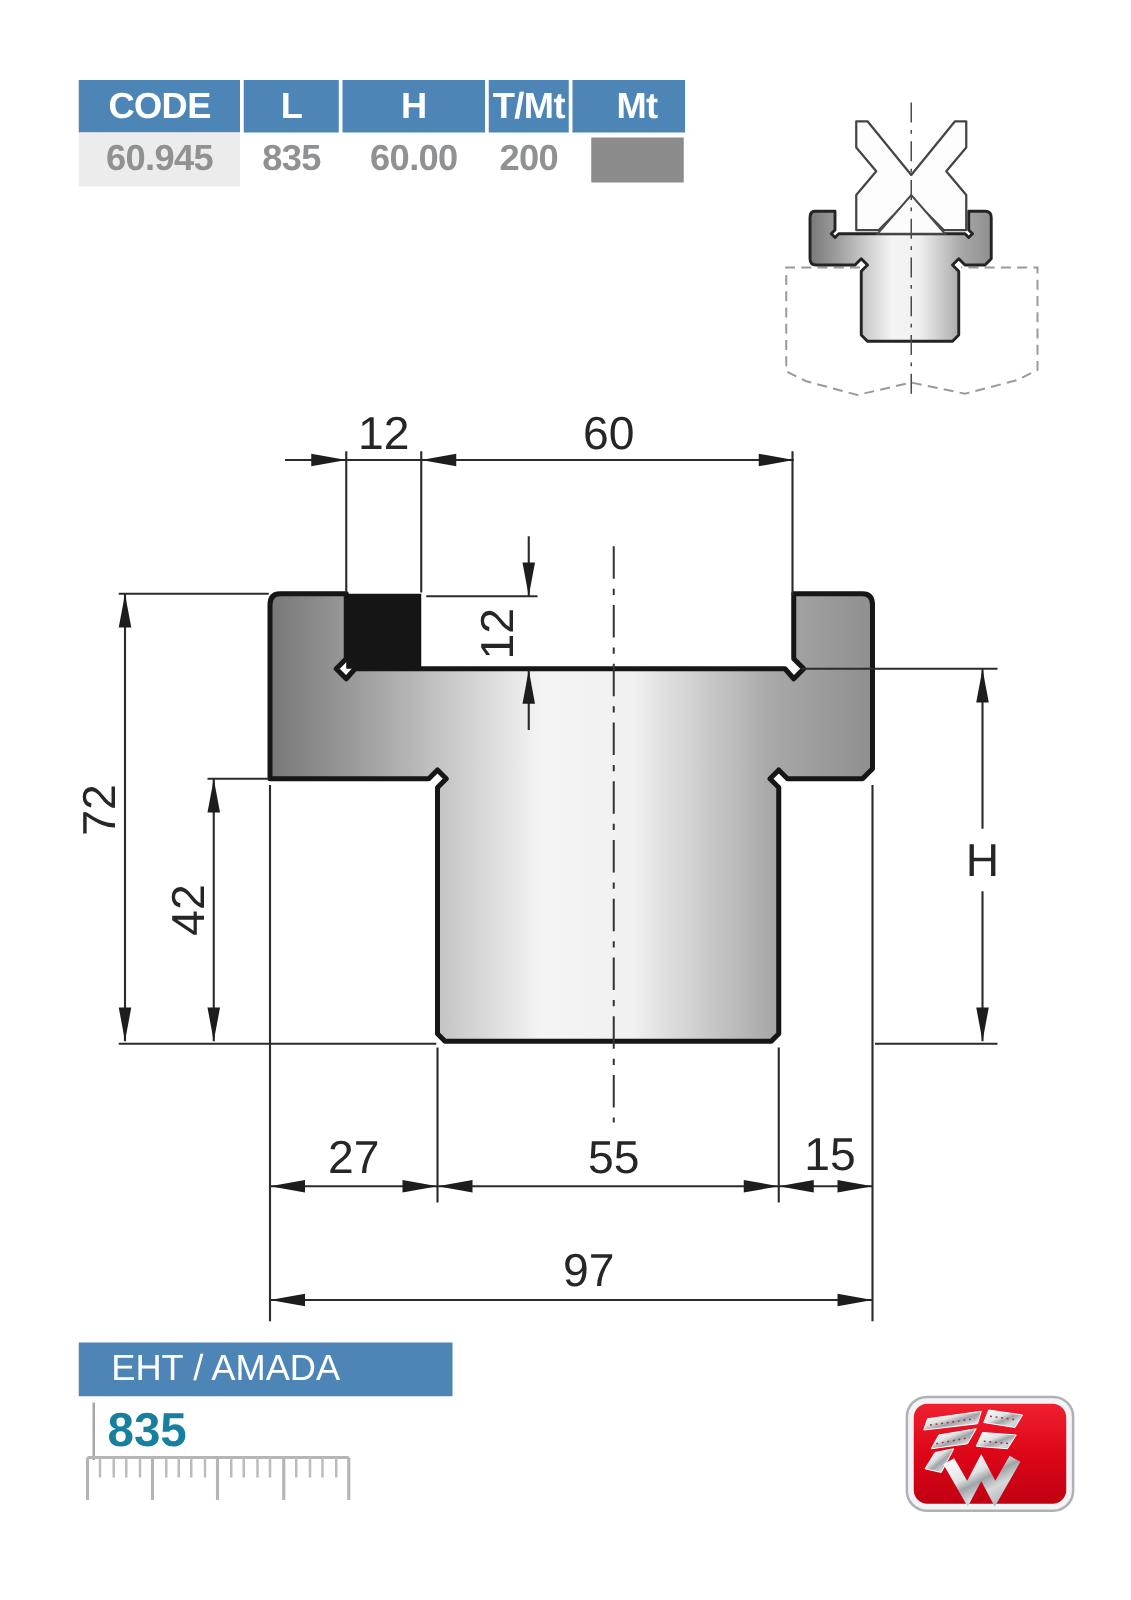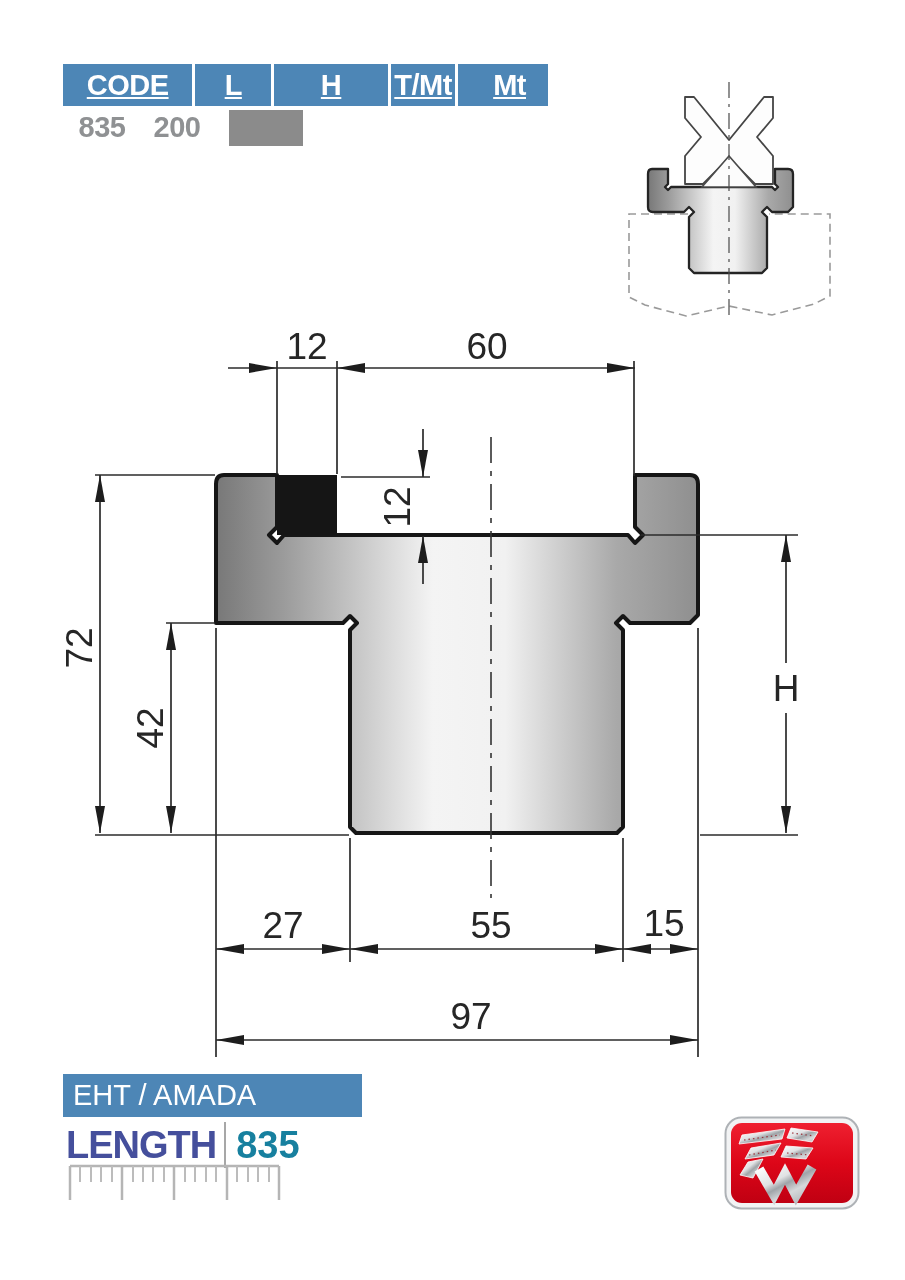--- a/index.html
+++ b/index.html
@@ -5,59 +5,61 @@
   html,body{margin:0;padding:0;}
   body{
     width:905px;height:1280px;position:relative;background:#ffffff;
     font-family:"Liberation Sans",sans-serif;overflow:hidden;
   }
   
   .spec-table{position:absolute;left:63px;top:64px;width:485px;}
   .spec-head{display:flex;gap:3px;height:42px;}
   .spec-head .cell{
     background:#4d86b6;color:#ffffff;font-weight:bold;font-size:29px;
-    display:flex;align-items:center;justify-content:center;letter-spacing:-0.5px;text-decoration:underline;
+    display:flex;align-items:center;justify-content:center;letter-spacing:-0.5px;
   }
   .spec-row{display:flex;gap:3px;height:43px;}
   .spec-row .cell{
     color:#8f9193;font-weight:bold;font-size:29px;
     display:flex;align-items:center;justify-content:center;letter-spacing:-0.5px;
   }
   .c0{width:133px;} .c1{width:78px;} .c2{width:117px;} .c3{width:66px;text-align:center;} .c4{width:79px;padding-left:13px;}
   .code-cell{background:#ececec;}
   .swatch{width:74px;height:36px;background:#8b8b8b;}
   
   .drawing{position:absolute;left:0;top:0;}
   .dim-text{font-family:"Liberation Sans",sans-serif;font-size:37px;fill:#262626;}
   
   .brand-banner{
     position:absolute;left:63px;top:1074px;width:299px;height:43px;
     background:#4d86b6;display:flex;align-items:center;
   }
-  .brand-banner span{color:#ffffff;font-size:29px;padding-left:10px;letter-spacing:0px;}
+  .brand-banner span{color:#ffffff;font-size:29px;padding-left:26px;letter-spacing:0px;}
   .length-row{position:absolute;left:66px;top:1121px;height:48px;display:flex;align-items:center;}
   .length-label{font-size:38px;font-weight:bold;color:#454f9c;letter-spacing:-1px;}
   .length-divider{width:2px;height:46px;background:#a7a7a7;margin:0 10px 0 8px;}
   .length-value{font-size:38px;font-weight:bold;color:#17809f;}
   .ruler{position:absolute;left:68px;top:1160px;}
   .logo{position:absolute;left:724px;top:1116px;}
 </style>
 </head>
 <body>
 
 <div class="spec-table">
   <div class="spec-head">
     <div class="cell c0">CODE</div>
     <div class="cell c1">L</div>
     <div class="cell c2">H</div>
     <div class="cell c3">T/Mt</div>
     <div class="cell c4">Mt</div>
   </div>
   <div class="spec-row">
+    <div class="cell c0 code-cell">60.945</div>
     <div class="cell c1">835</div>
+    <div class="cell c2">60.00</div>
     <div class="cell c3">200</div>
     <div class="cell c4">
       <div class="swatch"></div>
     </div>
   </div>
 </div>
 
 <svg class="drawing" width="905" height="1280" viewBox="0 0 905 1280" xmlns="http://www.w3.org/2000/svg">
   <defs>
     <linearGradient id="metal" x1="0" y1="0" x2="1" y2="0">
@@ -150,21 +152,20 @@
     <text class="dim-text" x="664" y="936">15</text>
     <text class="dim-text" x="471" y="1029">97</text>
   </g>
 </svg>
 
 <div class="brand-banner">
   <span>EHT / AMADA</span>
 </div>
 
 <div class="length-row">
-  <span class="length-label">LENGTH</span>
   <span class="length-divider"></span>
   <span class="length-value">835</span>
 </div>
 
 <svg class="ruler" width="215" height="44" viewBox="0 0 215 44" xmlns="http://www.w3.org/2000/svg">
   <g stroke="#b5b5b5" stroke-width="2.5">
     <line x1="2" y1="6" x2="211" y2="6"></line>
     <line x1="2" y1="6" x2="2" y2="40"></line>
     <line x1="54" y1="6" x2="54" y2="40"></line>
     <line x1="106" y1="6" x2="106" y2="40"></line>

